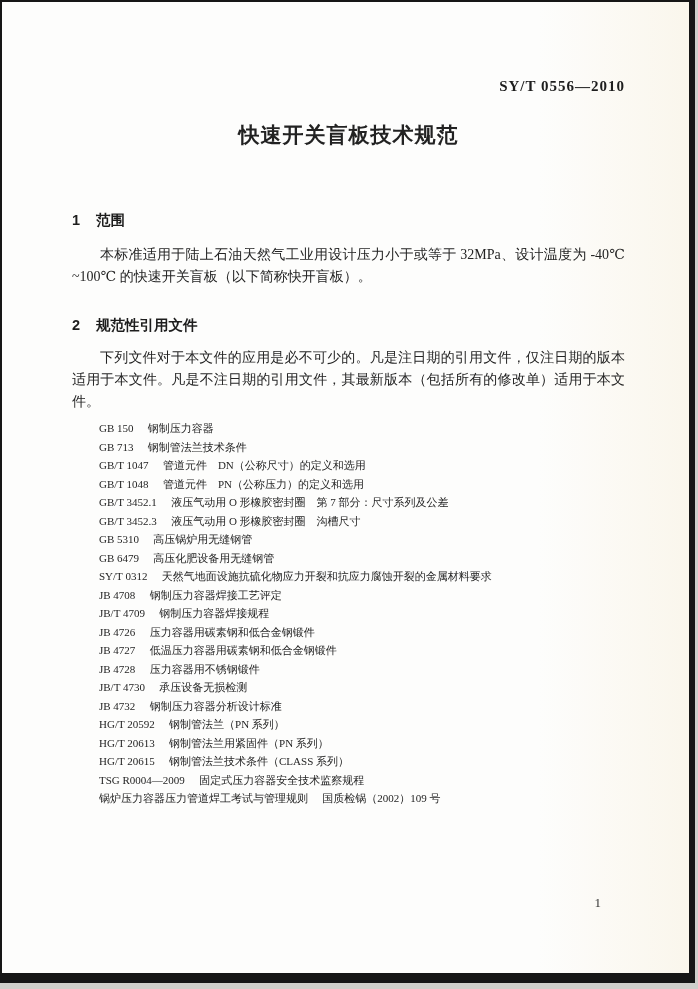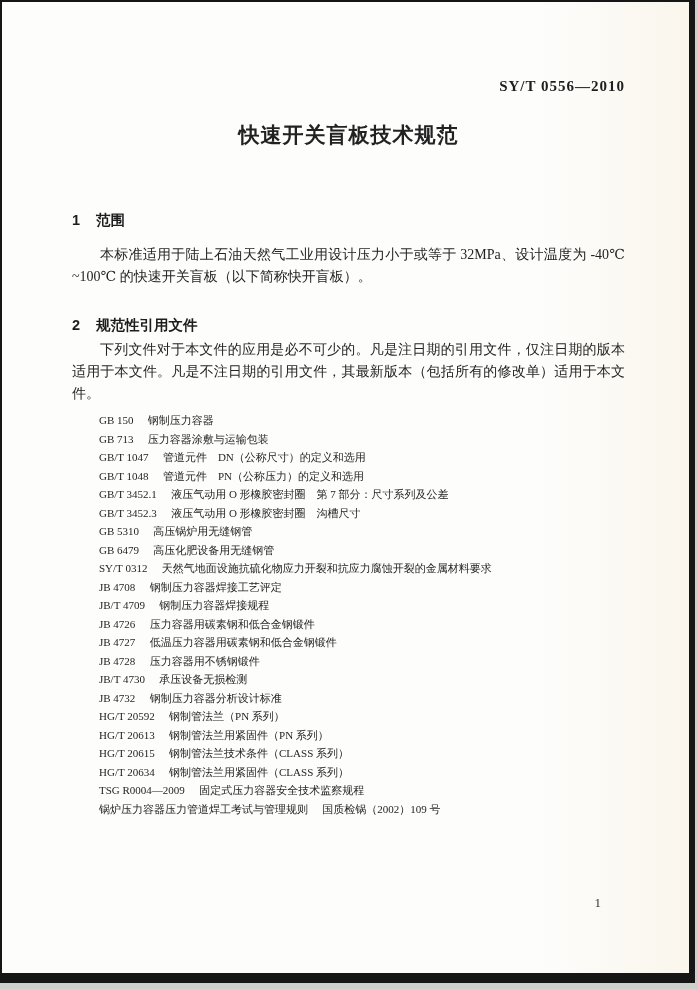--- a/index.html
+++ b/index.html
@@ -66,21 +66,21 @@
     margin: 0;
     margin-top: 14px;
     font-size: 14px;
     line-height: 22px;
     text-indent: 2em;
     text-align: justify;
     color: #242424;
   }
   .body-par + .body-par { margin-top: 0; }
 
-  .sec2-intro { margin-top: 4px; }
+  .sec2-intro { margin-top: 12px; }
 
   .ref-list {
     list-style: none;
     margin: 6px 0 0 27px;
     padding: 0;
     font-size: 11px;
     line-height: 18.5px;
     color: #242424;
   }
   .ref-code { margin-right: 1.3em; white-space: nowrap; }
@@ -114,21 +114,21 @@
         <span class="sec-num">2</span><span>规范性引用文件</span>
       </div>
 
       <p class="body-par sec2-intro">下列文件对于本文件的应用是必不可少的。凡是注日期的引用文件，仅注日期的版本适用于本文件。凡是不注日期的引用文件，其最新版本（包括所有的修改单）适用于本文件。</p>
 
       <ul class="ref-list">
           <li>
           <span class="ref-code">GB 150</span><span>钢制压力容器</span>
         </li>
           <li>
-          <span class="ref-code">GB 713</span><span>压力容器涂敷与运输包装</span>
+          <span class="ref-code">GB 713</span><span>钢制管法兰技术条件</span>
         </li>
           <li>
           <span class="ref-code">GB/T 1047</span><span>管道元件　DN（公称尺寸）的定义和选用</span>
         </li>
           <li>
           <span class="ref-code">GB/T 1048</span><span>管道元件　PN（公称压力）的定义和选用</span>
         </li>
           <li>
           <span class="ref-code">GB/T 3452.1</span><span>液压气动用 O 形橡胶密封圈　第 7 部分：尺寸系列及公差</span>
         </li>
@@ -168,23 +168,20 @@
           <li>
           <span class="ref-code">HG/T 20592</span><span>钢制管法兰（PN 系列）</span>
         </li>
           <li>
           <span class="ref-code">HG/T 20613</span><span>钢制管法兰用紧固件（PN 系列）</span>
         </li>
           <li>
           <span class="ref-code">HG/T 20615</span><span>钢制管法兰技术条件（CLASS 系列）</span>
         </li>
           <li>
-          <span class="ref-code">HG/T 20634</span><span>钢制管法兰用紧固件（CLASS 系列）</span>
-        </li>
-          <li>
           <span class="ref-code">TSG R0004—2009</span><span>固定式压力容器安全技术监察规程</span>
         </li>
           <li>
           <span class="ref-code">锅炉压力容器压力管道焊工考试与管理规则</span><span>国质检锅（2002）109 号</span>
         </li>
         </ul>
 
       <div class="page-number">1</div>
 
     </div>

